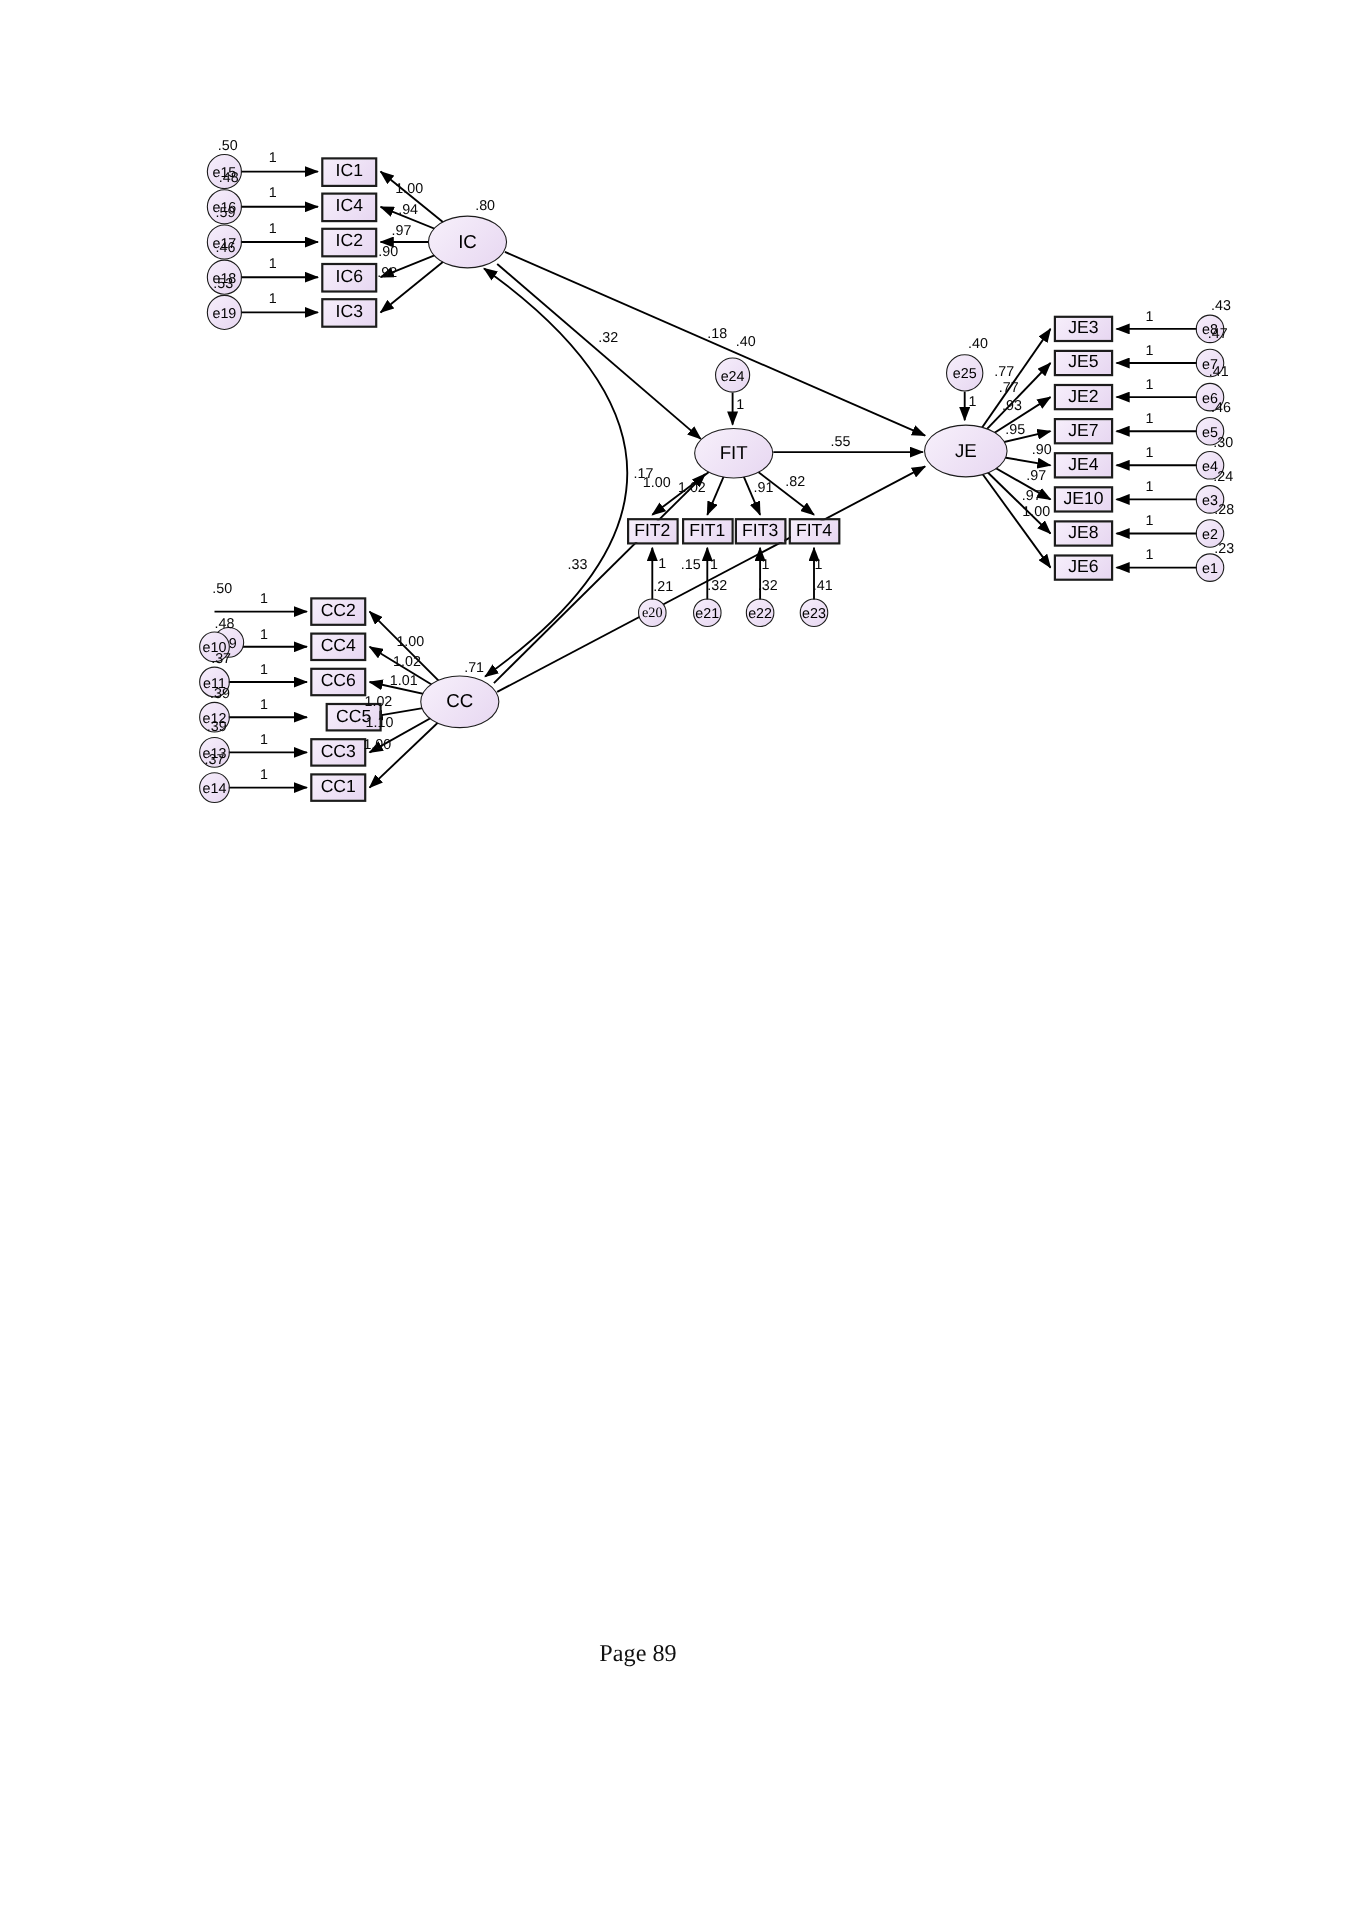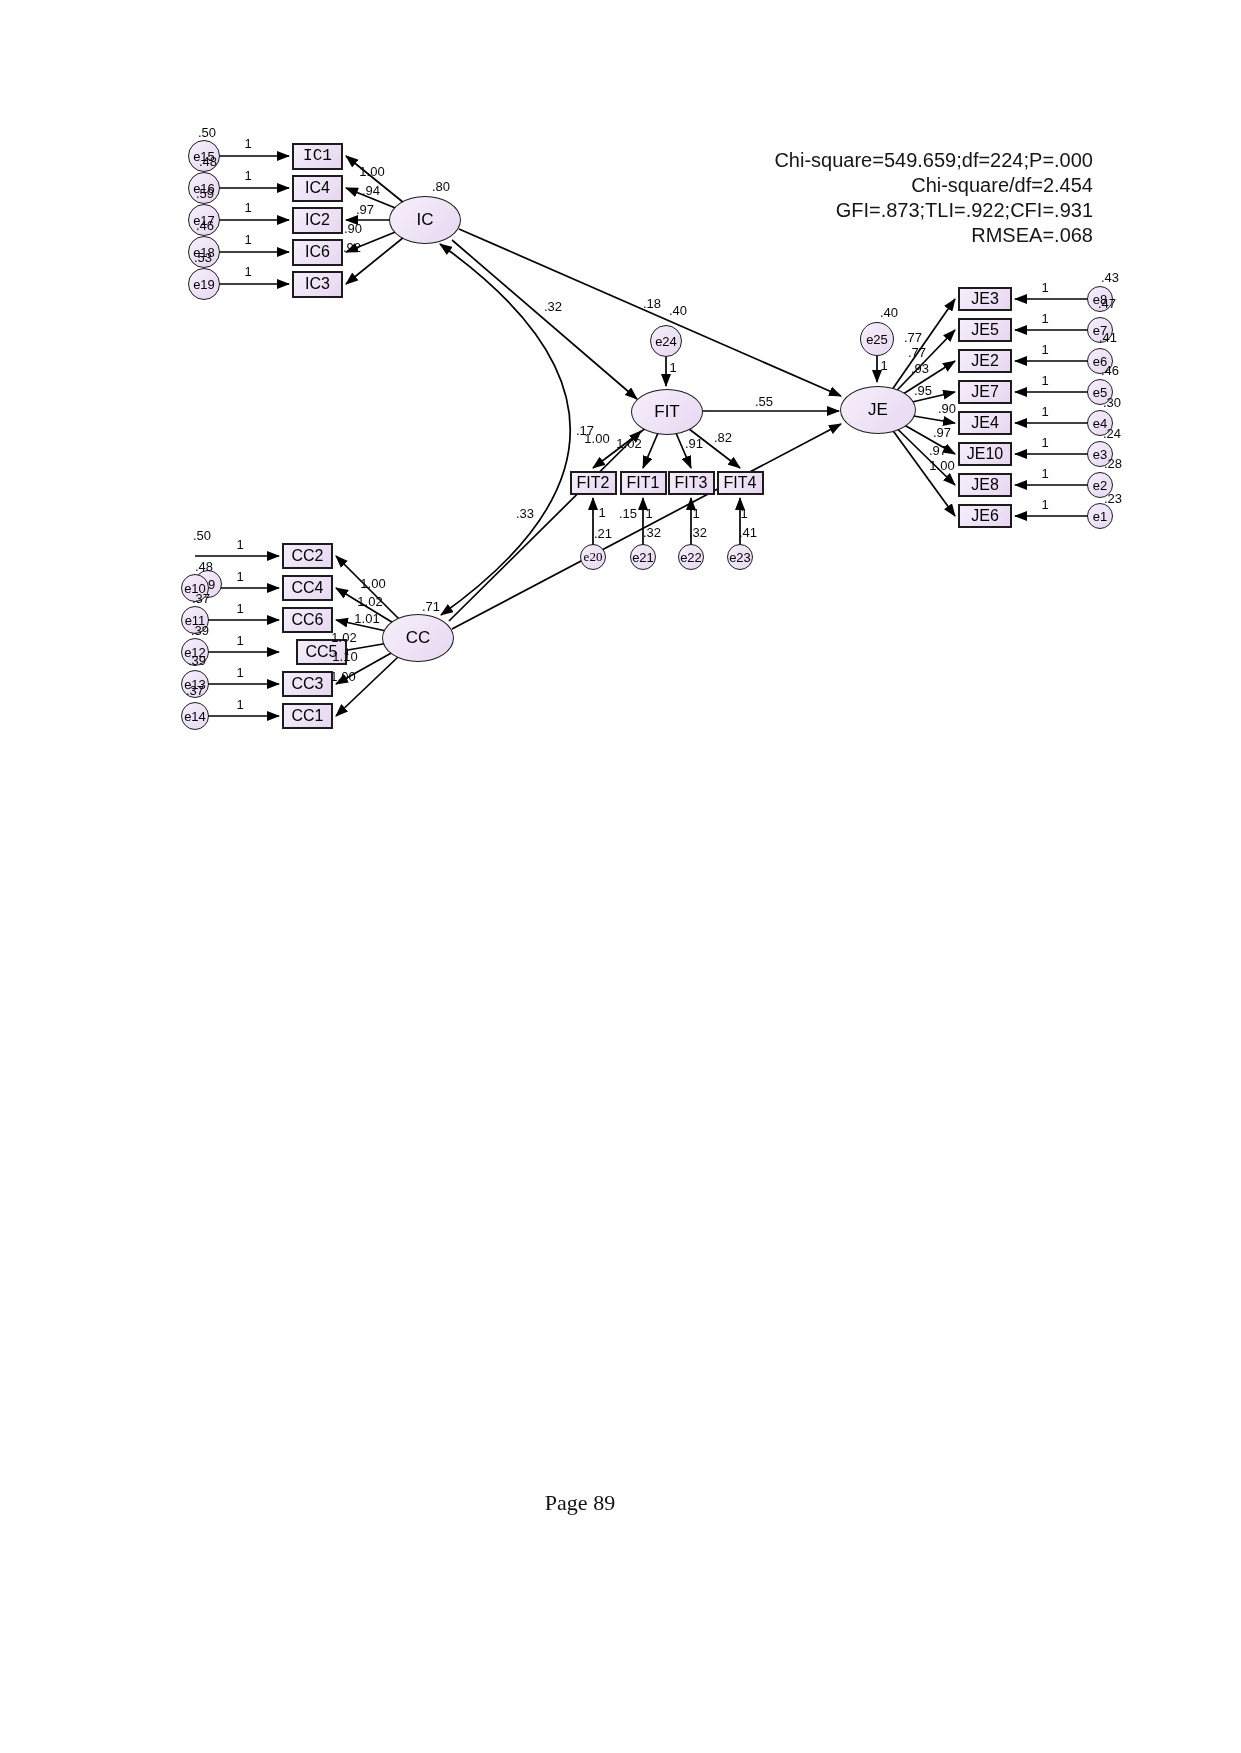--- a/index.html
+++ b/index.html
@@ -113,29 +113,23 @@
   <span class="numlbl" style="left:889px;top:312px;">.40</span>
   <span class="numlbl" style="left:884px;top:365px;">1</span>
 
   <span class="numlbl" style="left:553px;top:306px;">.32</span>
   <span class="numlbl" style="left:652px;top:303px;">.18</span>
   <span class="numlbl" style="left:764px;top:401px;">.55</span>
   <span class="numlbl" style="left:525px;top:513px;">.33</span>
   <span class="numlbl" style="left:628px;top:513px;">.15</span>
   <span class="numlbl" style="left:585px;top:430px;">.17</span>
 
-  <div id="fit-stats">
-    <div>Chi-square=549.659;df=224;P=.000</div>
-    <div>Chi-square/df=2.454</div>
-    <div>GFI=.873;TLI=.922;CFI=.931</div>
-    <div>RMSEA=.068</div>
-  </div>
 
   <div id="page-footer">Page 89</div>
-<div class="nbox" style="left: 292px; top: 142.5px; width: 51px; height: 27px; font-family: Liberation Mono, monospace;">IC1</div>
+<div class="nbox" style="left: 292px; top: 142.5px; width: 51px; height: 27px;">IC1</div>
     <div class="ncircle" style="left: 188px; top: 140px; width: 32px; height: 32px;">e15</div>
     <div class="numlbl" style="left: 248px; top: 143px;">1</div>
     <div class="numlbl" style="left: 372px; top: 171px;">1.00</div>
     <div class="numlbl" style="left: 207px; top: 132px;">.50</div>
     <div class="nbox" style="left: 292px; top: 174.5px; width: 51px; height: 27px;">IC4</div>
     <div class="ncircle" style="left: 188px; top: 172px; width: 32px; height: 32px;">e16</div>
     <div class="numlbl" style="left: 248px; top: 175px;">1</div>
     <div class="numlbl" style="left: 371px; top: 190px;">.94</div>
     <div class="numlbl" style="left: 208px; top: 161px;">.48</div>
     <div class="nbox" style="left: 292px; top: 206.5px; width: 51px; height: 27px;">IC2</div>

